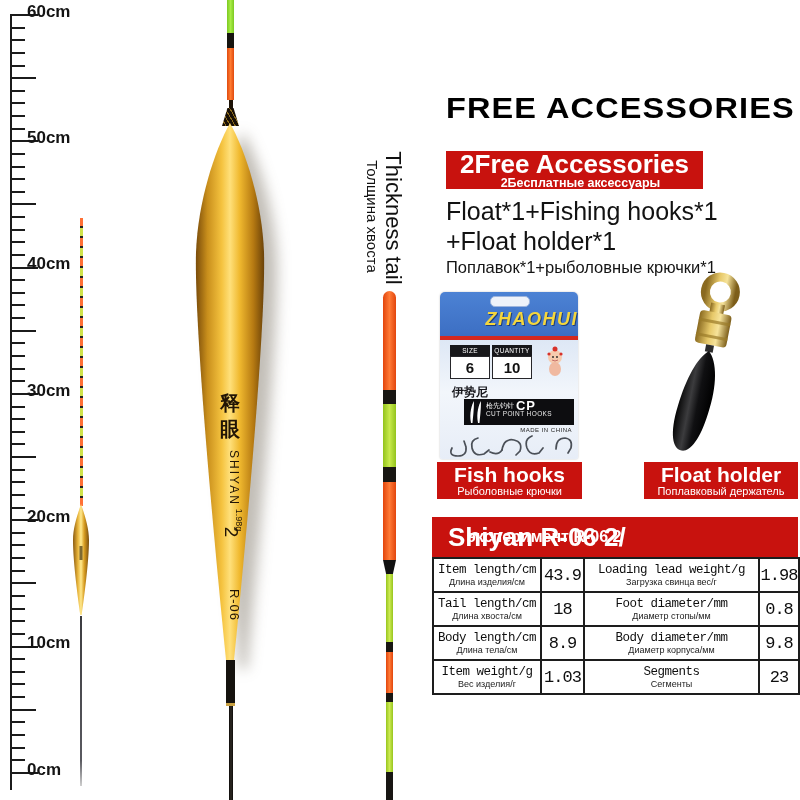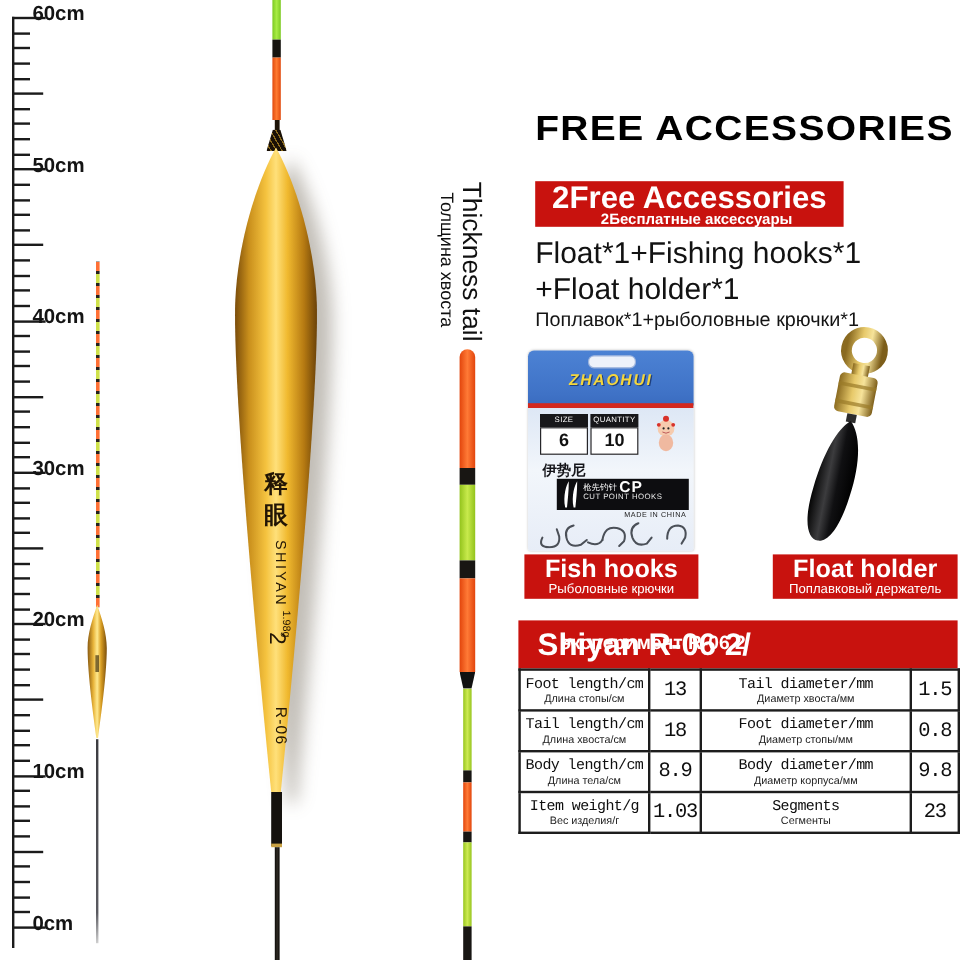--- a/index.html
+++ b/index.html
@@ -49,22 +49,22 @@
   #banner .b1{font-size:26px;font-weight:800;line-height:26px;}
   #banner .b2{font-size:12.5px;font-weight:700;line-height:12px;margin-left:12px;}
   .inc-en{left:446px;font-size:25px;color:#121212;white-space:nowrap;}
   .inc-ru{left:446px;font-size:16.5px;color:#141414;white-space:nowrap;}
 
   
   #pkg{left:440px;top:292px;width:138px;height:167px;border-radius:5px 5px 2px 2px;overflow:hidden;
        background:linear-gradient(180deg,#4c82d4 0,#3f72c6 22%,#3a6cc0 27%,#dde7f5 28%,#f2f6fb 60%,#e7edf7 100%);
        box-shadow:0 0 2px rgba(0,0,0,.25);}
   #pkg-hole{position:absolute;left:50px;top:4px;width:38px;height:9px;border-radius:5px;background:#eef2fa;border:1px solid #9db4dd;}
-  #pkg-brand{position:absolute;left:0;top:17px;width:100%;text-align:center;color:#f4d63d;
-             font-size:13px;font-weight:800;font-style:italic;letter-spacing:1.5px;text-shadow:1px 1px 0 #1e3f7e;}
+  #pkg-brand{position:absolute;left:0;top:17px;width:100%;text-align:right;color:#f4d63d;
+             font-size:18px;font-weight:800;font-style:italic;letter-spacing:1.5px;text-shadow:1px 1px 0 #1e3f7e;}
   #pkg-redline{position:absolute;left:0;top:44px;width:100%;height:4px;background:#d3281e;}
   .pkg-cell{position:absolute;width:40px;text-align:center;}
   .pkg-head{height:11px;background:#17171a;color:#fff;font-size:6.5px;line-height:11px;letter-spacing:.3px;}
   .pkg-val{height:21px;background:#fff;border:1px solid #26262a;font-size:15px;font-weight:700;line-height:21px;color:#111;}
   #pkg-type{position:absolute;left:12px;top:92px;font-size:12px;font-weight:700;color:#15151a;}
   #pkg-banner{position:absolute;left:24px;top:107px;width:110px;height:26px;background:#0d0d10;color:#fff;display:flex;}
   #pkg-banner .hookbox{width:22px;height:100%;}
   #pkg-banner .btxt{flex:1;padding-top:2px;}
   #pkg-banner .r1{font-size:7px;line-height:9px;white-space:nowrap;}
   #pkg-banner .r1 .cp{font-size:13px;font-weight:800;letter-spacing:1px;vertical-align:-2px;}
@@ -346,29 +346,29 @@
   <table class="abs" id="spec-table">
     <colgroup>
         <col style="width:108px">
         <col style="width:43px">
         <col style="width:175px">
         <col style="width:40px">
       </colgroup>
     <tbody id="spec-body">
         <tr>
           <td>
-            <div class="lab1">Foot length/cm</div>
-            <div class="lab2">Длина стопы/см</div>
-          </td>
-          <td class="val">13</td>
-          <td>
-            <div class="lab1">Tail diameter/mm</div>
-            <div class="lab2">Диаметр хвоста/мм</div>
-          </td>
-          <td class="val">1.5</td>
+            <div class="lab1">Item length/cm</div>
+            <div class="lab2">Длина изделия/см</div>
+          </td>
+          <td class="val">43.9</td>
+          <td>
+            <div class="lab1">Loading lead weight/g</div>
+            <div class="lab2">Загрузка свинца вес/г</div>
+          </td>
+          <td class="val">1.98</td>
         </tr>
         <tr>
           <td>
             <div class="lab1">Tail length/cm</div>
             <div class="lab2">Длина хвоста/см</div>
           </td>
           <td class="val">18</td>
           <td>
             <div class="lab1">Foot diameter/mm</div>
             <div class="lab2">Диаметр стопы/мм</div>

